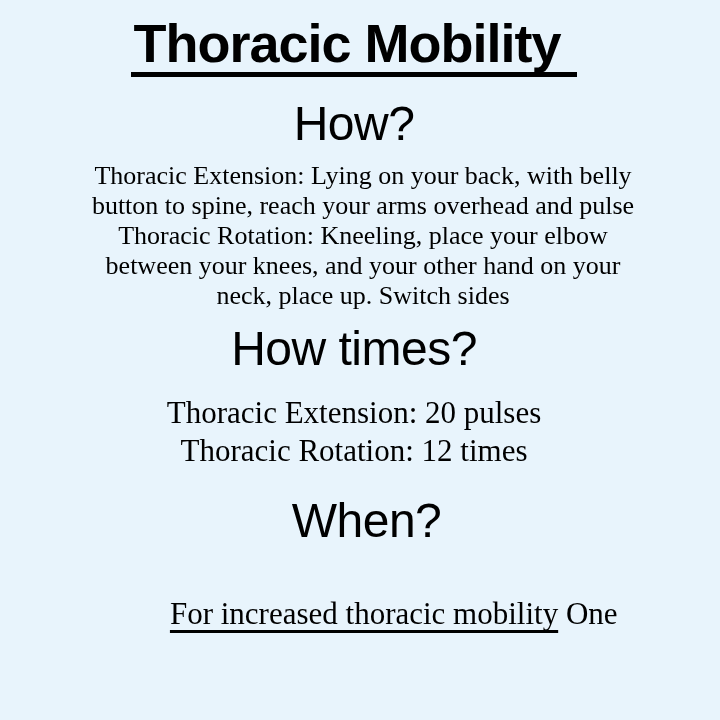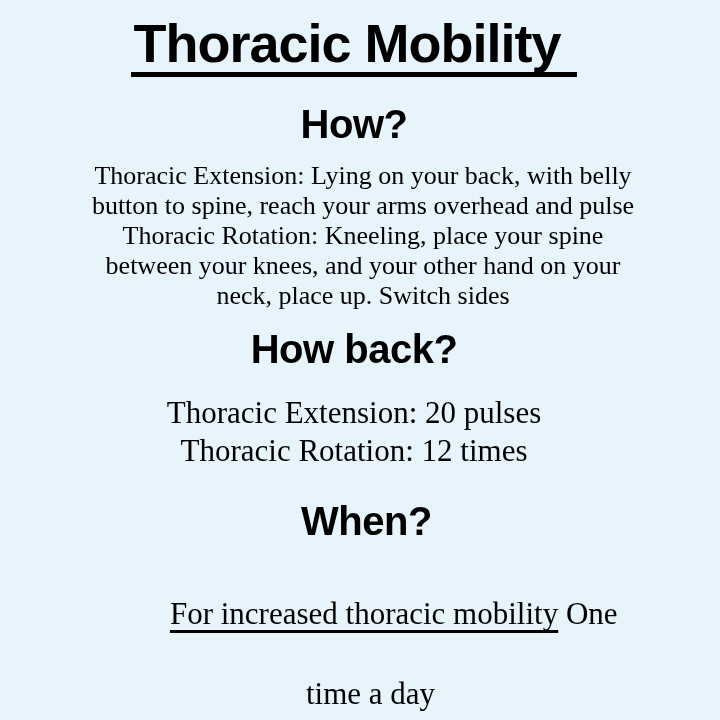--- a/index.html
+++ b/index.html
@@ -30,22 +30,22 @@
     font-size: 54px;
     line-height: 1.08;
     letter-spacing: -1px;
     border-bottom: 5px solid #000000;
     padding-right: 16px;
     padding-left: 2px;
   }
   .section-heading {
     margin: 0;
     font-family: "Liberation Sans", sans-serif;
-    font-weight: bold;
-    font-size: 40px;
+    font-weight: normal;
+    font-size: 48px;
     line-height: 44px;
     letter-spacing: -0.5px;
   }
   .heading-how   { margin-top: 25px; }
   .heading-many  { margin-top: 16px; }
   .heading-when  { margin-top: 29px; margin-left: 25px; }
   .para {
     margin-top: 15px;
     font-size: 26px;
     line-height: 30px;
@@ -76,34 +76,33 @@
 
   <div class="title-wrap">
     <h1 class="title">Thoracic Mobility</h1>
   </div>
 
   <h2 class="section-heading heading-how">How?</h2>
 
   <div class="para">
     <div class="text-line">Thoracic Extension: Lying on your back, with belly</div>
     <div class="text-line">button to spine, reach your arms overhead and pulse</div>
-    <div class="text-line">Thoracic Rotation: Kneeling, place your spine</div>
+    <div class="text-line">Thoracic Rotation: Kneeling, place your elbow</div>
     <div class="text-line">between your knees, and your other hand on your</div>
     <div class="text-line">neck, place up. Switch sides</div>
   </div>
 
-  <h2 class="section-heading heading-many">How back?</h2>
+  <h2 class="section-heading heading-many">How times?</h2>
 
   <div class="counts">
     <div class="text-line">Thoracic Extension: 20 pulses</div>
     <div class="text-line">Thoracic Rotation: 12 times</div>
   </div>
 
   <h2 class="section-heading heading-when">When?</h2>
 
   <div class="when-body">
     <div class="text-line">
       <span class="underline-phrase">For increased thoracic mobility</span><span> One</span>
     </div>
-    <div class="text-line">time a day</div>
   </div>
 
 </div>
 
 </body></html>

